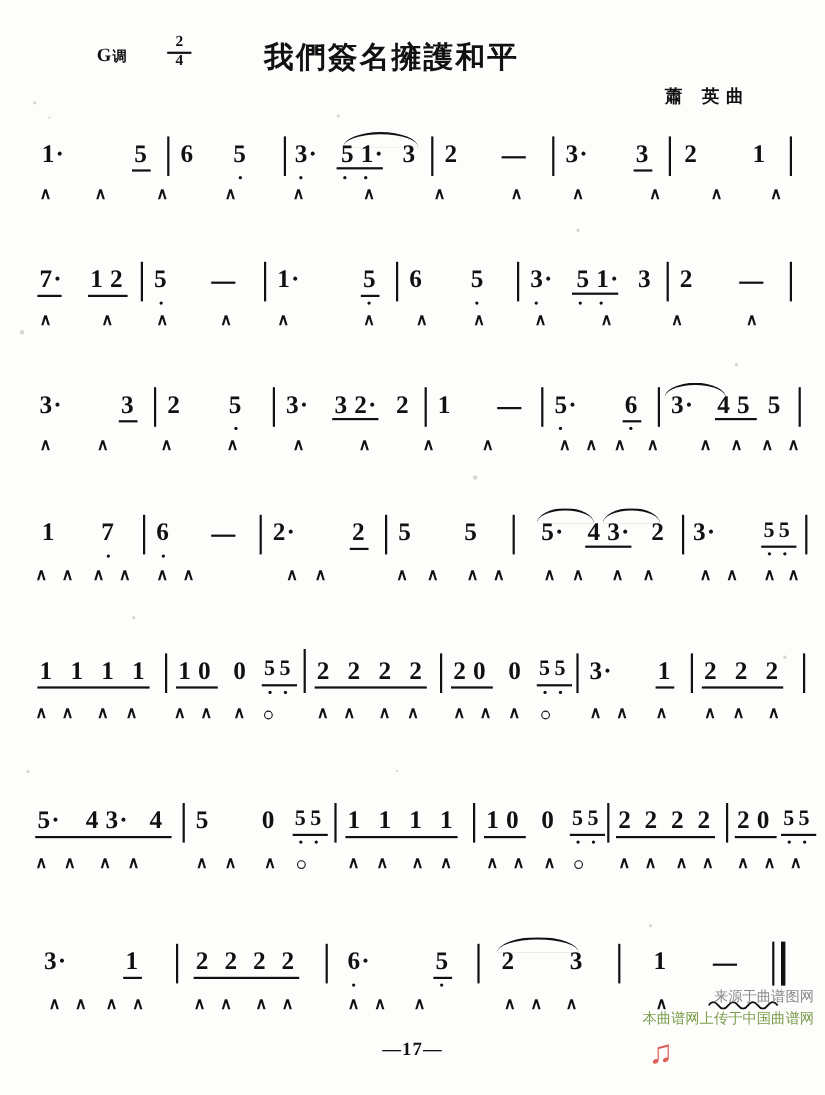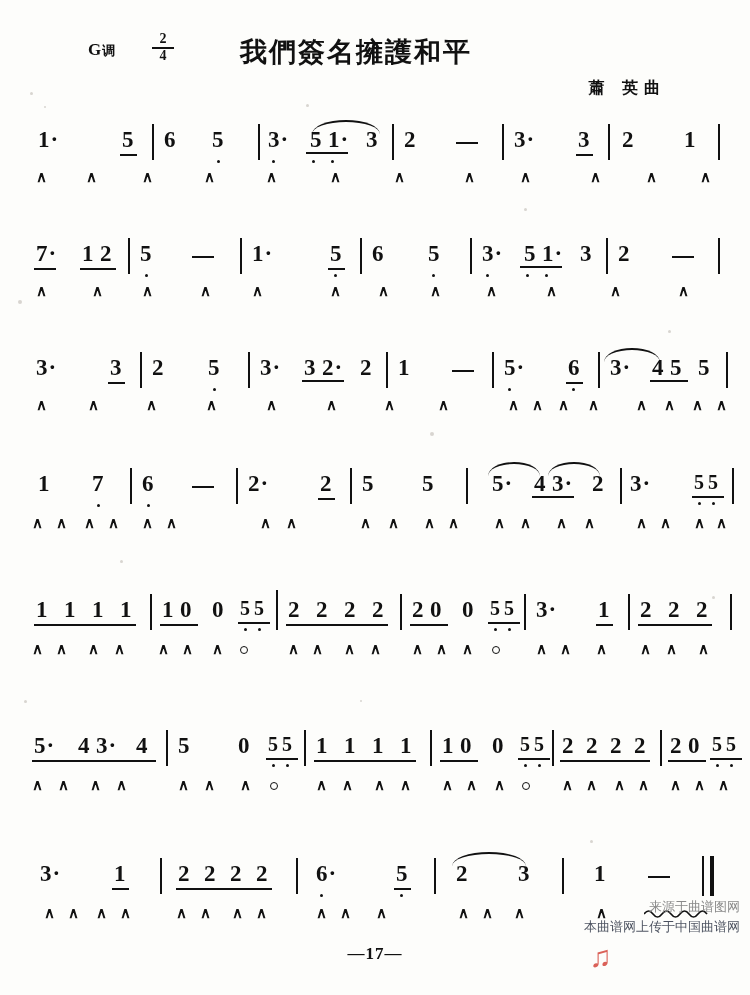--- a/index.html
+++ b/index.html
@@ -67,21 +67,21 @@
     left: 240px;
     top: 16px;
     font-family: "DejaVu Serif", serif;
     font-weight: bold;
     font-size: 27px;
     letter-spacing: 2px;
     white-space: nowrap;
   }
   .composer {
     position: absolute;
-    right: 84px;
+    right: 68px;
     top: 78px;
     font-family: "DejaVu Serif", serif;
     font-weight: bold;
     font-size: 16px;
     letter-spacing: 6px;
   }
 
   
   .system {
     position: absolute;
@@ -182,21 +182,21 @@
     position: absolute;
     right: 10px;
     top: 897px;
     font-family: "DejaVu Sans", sans-serif;
     font-size: 13px;
     color: #8a8a8a;
     text-align: right;
     line-height: 1.5;
   }
   .wm-red {
-    color: #0f172a;
+    color: #4d7c0f;
     opacity: .75;
   }
   .wm-note {
     position: absolute;
     right: 138px;
     top: 940px;
     color: #d23b30;
     font-size: 30px;
     opacity: .8;
   }

